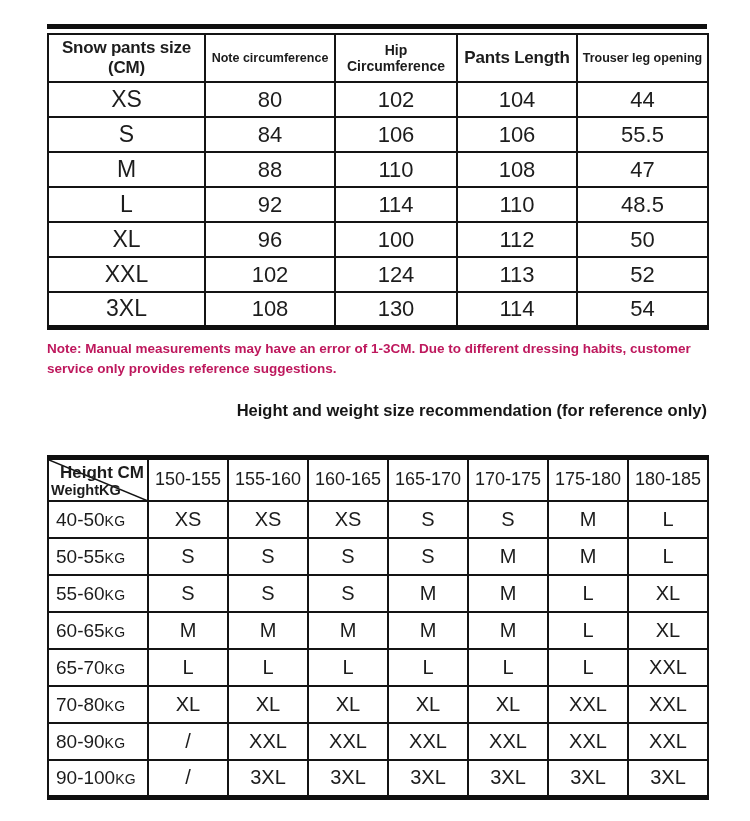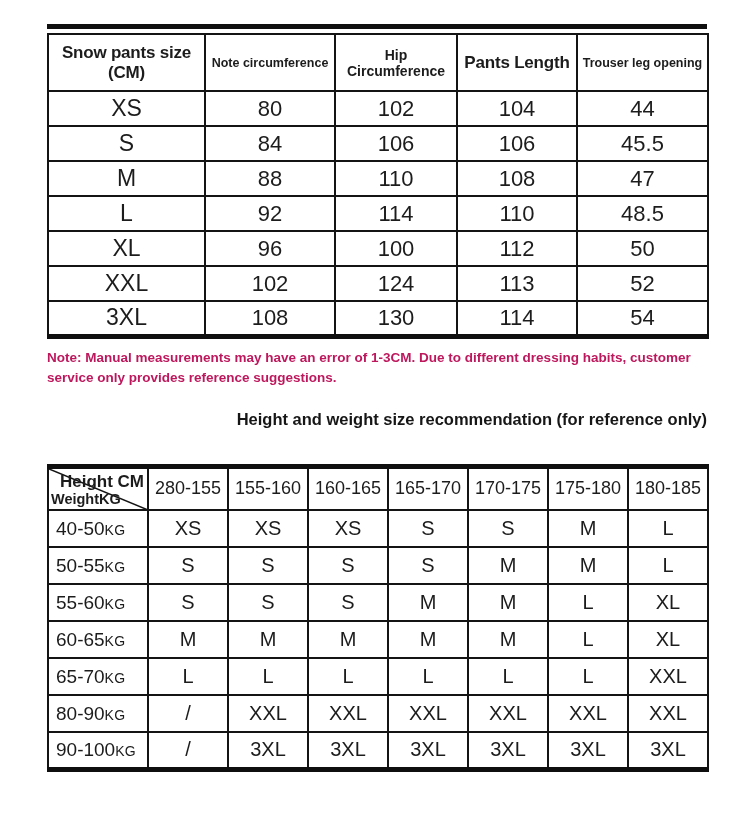--- a/index.html
+++ b/index.html
@@ -27,21 +27,21 @@
     border-collapse: collapse;
     width: 660px;
     table-layout: fixed;
   }
   .size-table td, .size-table th {
     border: 2px solid #141414;
     text-align: center;
     vertical-align: middle;
     background: #ffffff;
   }
-  .size-table thead tr { height: 57px; }
+  .size-table thead tr { height: 48px; }
   .size-table tbody tr { height: 35px; }
   .size-table th { font-weight: bold; }
   .size-table .h-lg { font-size: 17px; letter-spacing: -0.2px; }
   .size-table .h-md { font-size: 14px; }
   .size-table .h-sm { font-size: 12.5px; }
   .size-table td.size-name { font-size: 23px; font-weight: 400; }
   .size-table td.num { font-size: 22px; font-weight: 400; border-radius: 13px; }
   .size-table { border-bottom: 5px solid #0f0f0f; }
 
   
@@ -144,21 +144,21 @@
         <td class="num">80</td>
         <td class="num">102</td>
         <td class="num">104</td>
         <td class="num">44</td>
       </tr>
       <tr>
         <td class="size-name">S</td>
         <td class="num">84</td>
         <td class="num">106</td>
         <td class="num">106</td>
-        <td class="num">45.5</td>
+        <td class="num">55.5</td>
       </tr>
       <tr>
         <td class="size-name">M</td>
         <td class="num">88</td>
         <td class="num">110</td>
         <td class="num">108</td>
         <td class="num">47</td>
       </tr>
       <tr>
         <td class="size-name">L</td>
@@ -208,21 +208,21 @@
     </colgroup>
     <thead>
       <tr>
         <th class="corner-cell">
           <svg class="diag" viewBox="0 0 100 100" preserveAspectRatio="none">
               <line x1="0" y1="0" x2="100" y2="100" stroke="#141414" stroke-width="1.6" vector-effect="non-scaling-stroke"></line>
             </svg>
           <span class="corner-top">Height CM</span>
           <span class="corner-bottom">WeightKG</span>
         </th>
-        <th class="height-col">280-155</th>
+        <th class="height-col">150-155</th>
         <th class="height-col">155-160</th>
         <th class="height-col">160-165</th>
         <th class="height-col">165-170</th>
         <th class="height-col">170-175</th>
         <th class="height-col">175-180</th>
         <th class="height-col">180-185</th>
       </tr>
     </thead>
     <tbody>
       <tr>
@@ -269,20 +269,30 @@
         <td class="weight-label"><span>65-70</span><span class="unit">KG</span></td>
         <td class="val">L</td>
         <td class="val">L</td>
         <td class="val">L</td>
         <td class="val">L</td>
         <td class="val">L</td>
         <td class="val">L</td>
         <td class="val">XXL</td>
       </tr>
       <tr>
+        <td class="weight-label"><span>70-80</span><span class="unit">KG</span></td>
+        <td class="val">XL</td>
+        <td class="val">XL</td>
+        <td class="val">XL</td>
+        <td class="val">XL</td>
+        <td class="val">XL</td>
+        <td class="val">XXL</td>
+        <td class="val">XXL</td>
+      </tr>
+      <tr>
         <td class="weight-label"><span>80-90</span><span class="unit">KG</span></td>
         <td class="val">/</td>
         <td class="val">XXL</td>
         <td class="val">XXL</td>
         <td class="val">XXL</td>
         <td class="val">XXL</td>
         <td class="val">XXL</td>
         <td class="val">XXL</td>
       </tr>
       <tr>

